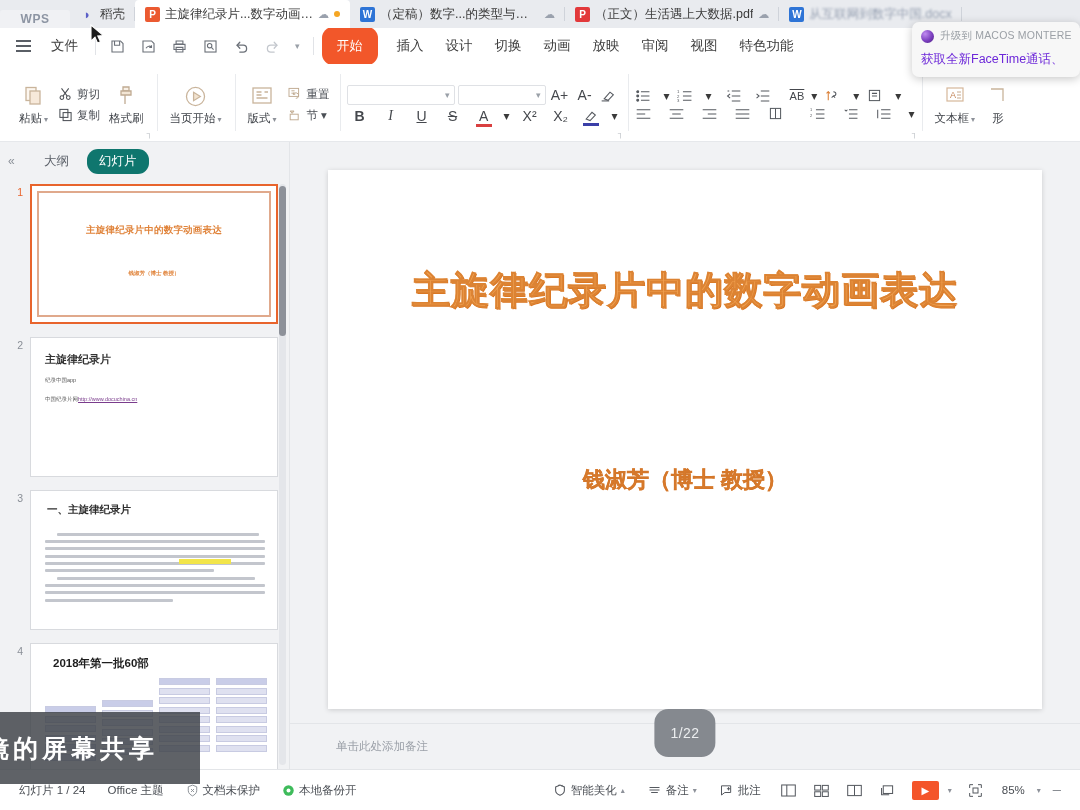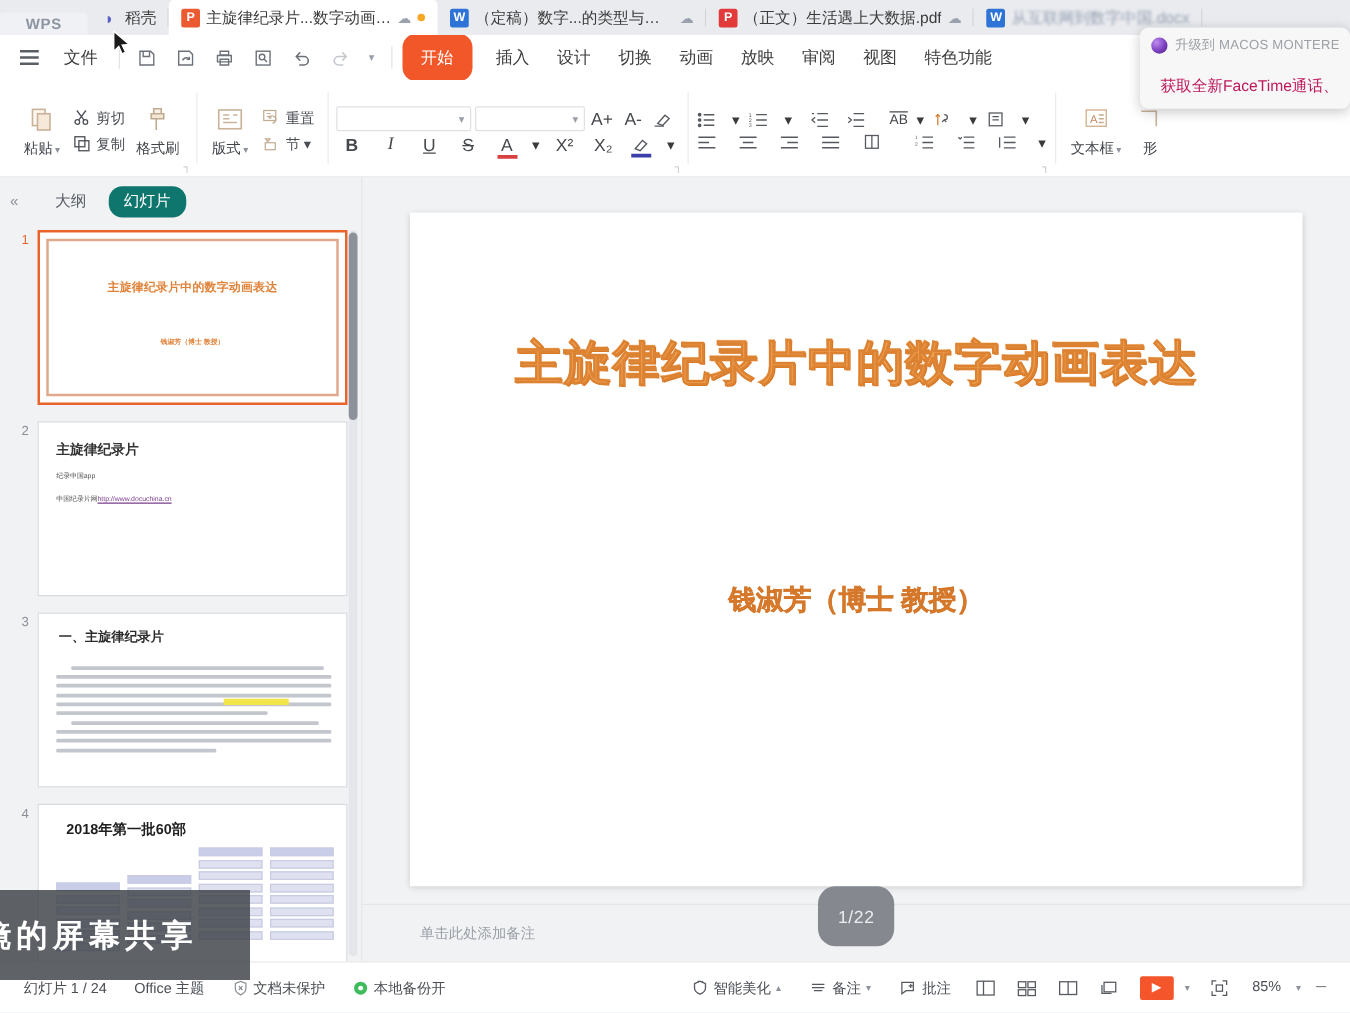--- a/index.html
+++ b/index.html
@@ -190,21 +190,21 @@
     position:absolute; right:0px; top:22px; width:168px; background:#f7f7f7;
     border-radius:7px; box-shadow:0 2px 10px rgba(0,0,0,.22); padding:7px 9px 9px 9px;
     z-index:40;
   }
   .notif-head { display:flex; align-items:center; gap:6px; }
   .notif-orb {
     width:13px; height:13px; border-radius:50%; flex:none;
     background: radial-gradient(circle at 32% 30%, #c08bf0 0%, #7b3fbf 55%, #4b1d7d 100%);
   }
   .notif-title { font-size:10.5px; color:#9ba0a6; letter-spacing:.2px; white-space:nowrap; overflow:hidden; }
-  .notif-body { font-size:12.5px; color:#be185d; margin-top:18px; white-space:nowrap; overflow:hidden;text-align:right; }
+  .notif-body { font-size:12.5px; color:#6d28d9; margin-top:8px; white-space:nowrap; overflow:hidden; }
   .cursor { position:absolute; left:90px; top:24px; z-index:41; }
 
   .sharebanner {
     position:absolute; left:0; bottom:26px; width:200px; height:72px;
     background:rgba(60,64,70,.82); display:flex; align-items:center; z-index:30;
     overflow:hidden;
   }
   .sharebanner span {
     color:#fff; font-size:25px; font-weight:bold; white-space:nowrap;
     margin-left:-16px; letter-spacing:4px;
@@ -347,20 +347,32 @@
             <path d="M8 3h6v4H8z" fill="#f9f1e7"></path>
               <path d="M6 7h10v4H6z" fill="#f3e6d5"></path>
               <path d="M10 11v9"></path>
           </svg>
         </span>
         <span class="txt">格式刷</span>
       </div>
       <span class="corner">┐</span>
     </div>
 
+    <div class="rgroup">
+      <div class="rbtn">
+        <span class="glyph">
+          <svg width="25" height="25" viewBox="0 0 26 26" fill="none" stroke="#c9b49b" stroke-width="1.3">
+            <circle cx="13" cy="13" r="9.4"></circle>
+              <path d="M11 8.6l7 4.4-7 4.4z" fill="#f2e3d0" stroke="none"></path>
+            <path d="M11 8.6l7 4.4-7 4.4z"></path>
+          </svg>
+        </span>
+        <span class="txt"><span>当页开始</span><span class="car">▾</span></span>
+      </div>
+    </div>
 
     <div class="rgroup">
       <div class="rbtn">
         <span class="glyph">
           <svg width="24" height="22" viewBox="0 0 24 22" fill="none" stroke="#c9b49b" stroke-width="1.3">
             <rect x="3" y="3" width="18" height="15"></rect>
               <path d="M6.5 7h5M6.5 10h5M6.5 13h11M14.5 7h3.5"></path>
           </svg>
         </span>
         <span class="txt"><span>版式</span><span class="car">▾</span></span>

